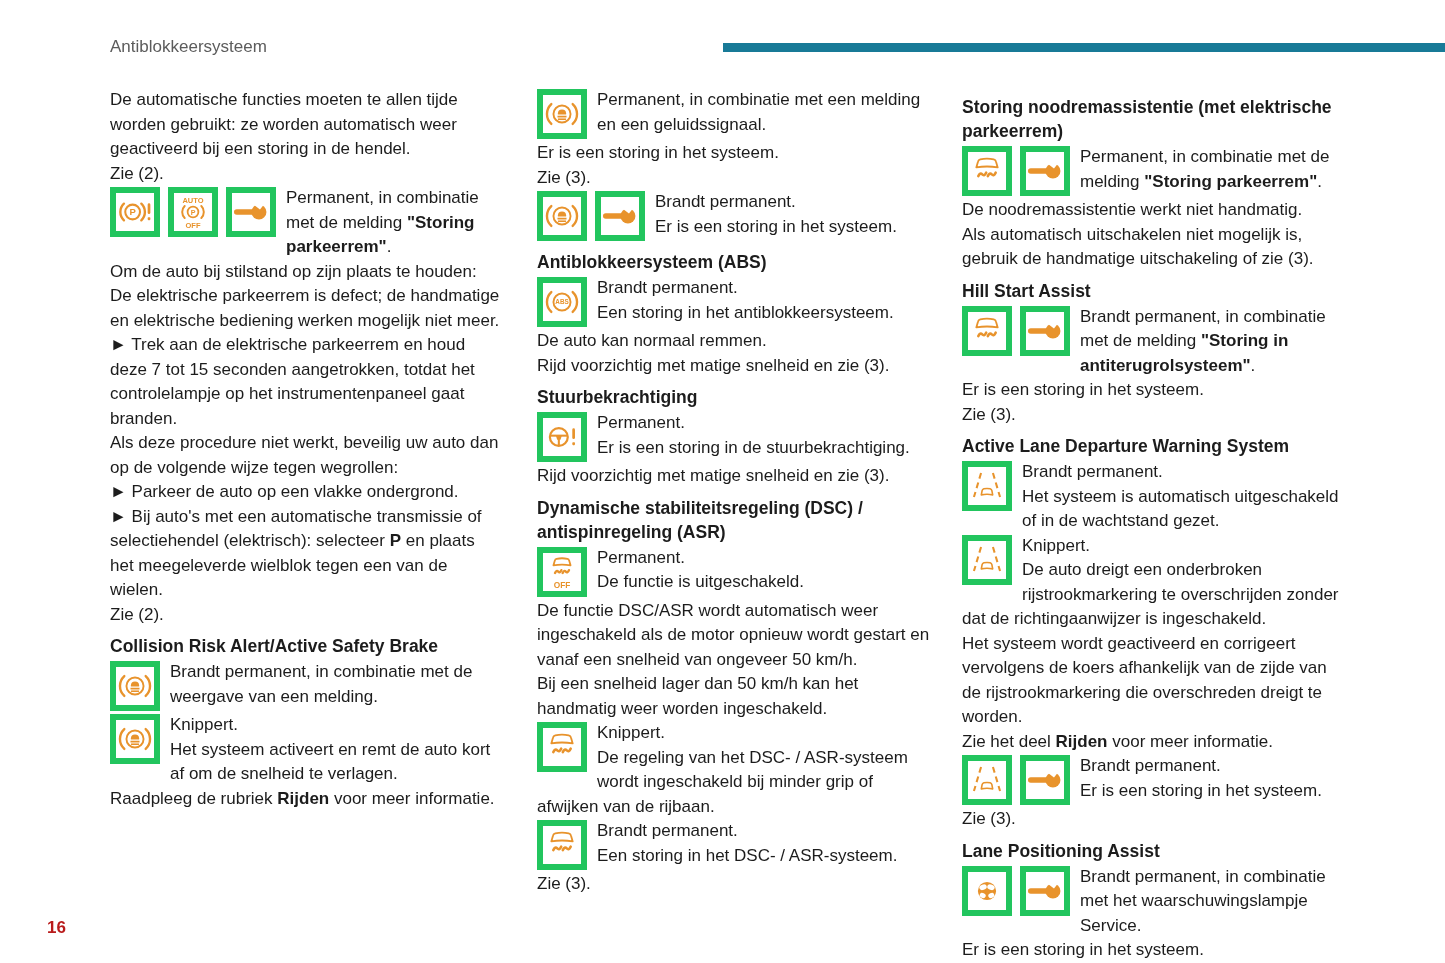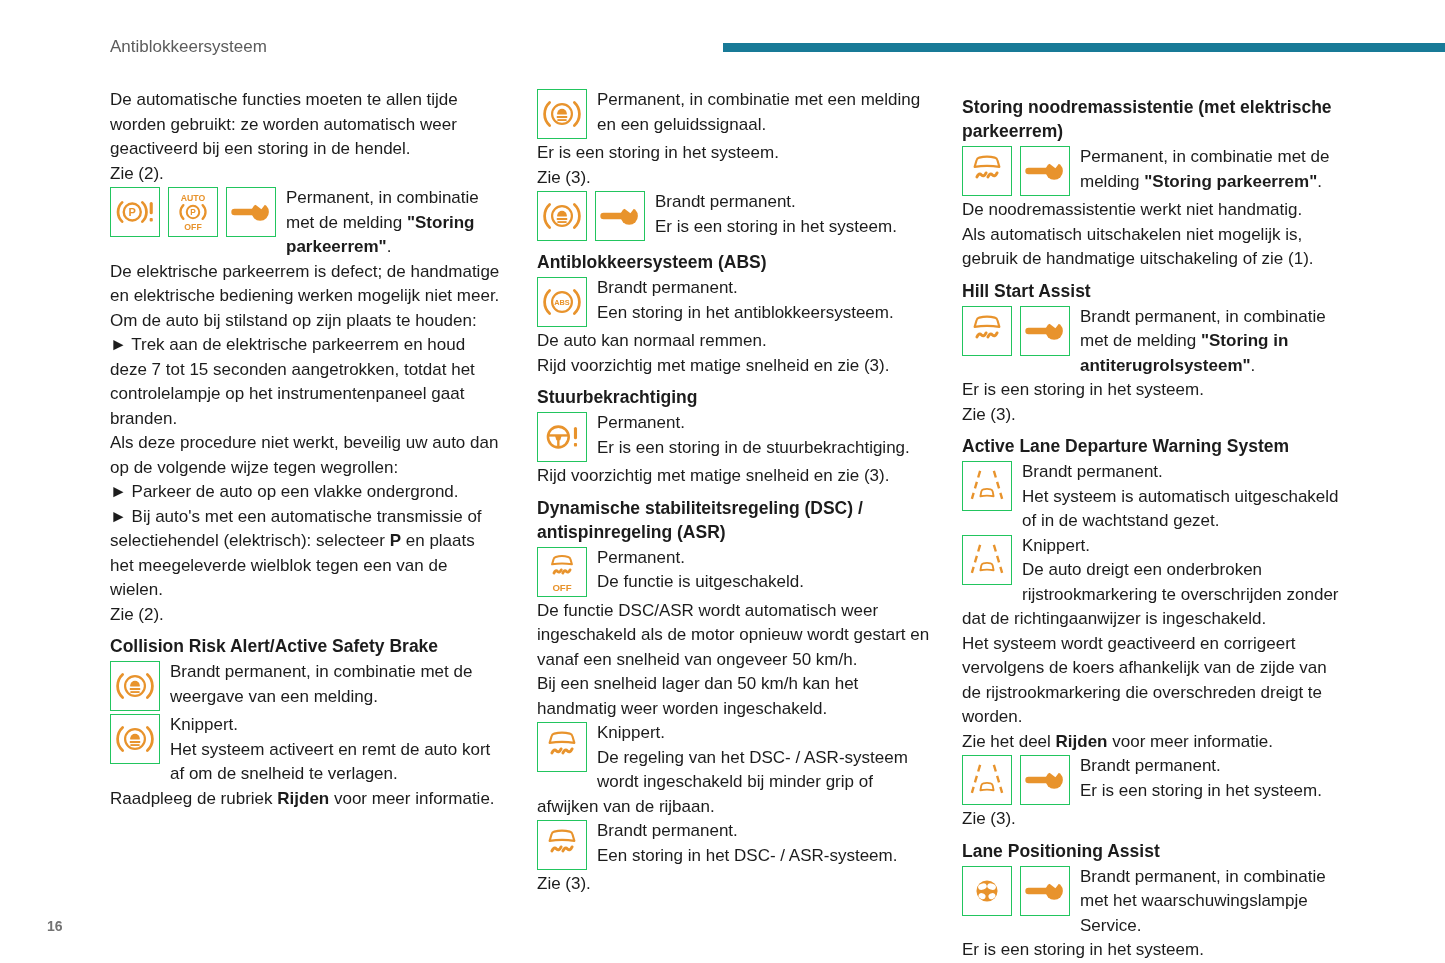--- a/index.html
+++ b/index.html
@@ -23,27 +23,27 @@
   .col3{width:384px;margin-left:27px;}
   .para{clear:both;}
   .heading{
     clear:both;font-weight:bold;font-size:17.5px;line-height:24px;
     padding-top:7px;padding-bottom:2px;
   }
   .iconwrap{
     float:left;margin:1px 10px 2px 0;display:flex;gap:8px;
   }
   .icon-box{
-    width:50px;height:50px;border:1px solid #22c55e;background:#fff;
+    width:50px;height:50px;border:6px solid #22c55e;background:#fff;
     display:flex;align-items:center;justify-content:center;
     color:var(--icon,#e8932c);box-sizing:border-box;
   }
   .icon-box svg{width:44px;height:44px;display:block;}
   .page-number{
-    position:absolute;left:47px;top:918px;font-size:14px;font-weight:bold;color:#737373;
+    position:absolute;left:47px;top:918px;font-size:17px;font-weight:bold;color:#b91c1c;
   }
   b{font-weight:bold;}
 </style>
 </head>
 <body style="--accent: #187a97; --icon: #e8932c; color: rgb(28, 28, 28);">
 
 <div class="page">
   <div class="header-title">Antiblokkeersysteem</div>
   <div class="accent-bar"></div>
   <div class="content">
@@ -72,22 +72,22 @@
               </svg>
             </span>
             <span class="icon-box">
               <svg viewBox="0 0 48 48">
                 <rect x="2.5" y="20.5" width="26" height="7" rx="3.5" fill="currentColor"></rect>
                 <circle cx="34" cy="24" r="9.5" fill="currentColor"></circle>
                 <rect x="31" y="6" width="9.5" height="13.5" fill="#fff" transform="rotate(38 35.75 12.75)"></rect>
               </svg>
             </span>
           </span>Permanent, in combinatie met de melding <b>"Storing parkeerrem"</b>.</div>
+        <div class="para">Om de auto bij stilstand op zijn plaats te houden:</div>
         <div class="para">De elektrische parkeerrem is defect; de handmatige en elektrische bediening werken mogelijk niet meer.</div>
-        <div class="para">Om de auto bij stilstand op zijn plaats te houden:</div>
         <div class="para">► Trek aan de elektrische parkeerrem en houd deze 7 tot 15 seconden aangetrokken, totdat het controlelampje op het instrumentenpaneel gaat branden.</div>
         <div class="para">Als deze procedure niet werkt, beveilig uw auto dan op de volgende wijze tegen wegrollen:</div>
         <div class="para">► Parkeer de auto op een vlakke ondergrond.</div>
         <div class="para">► Bij auto's met een automatische transmissie of selectiehendel (elektrisch): selecteer <b>P</b> en plaats het meegeleverde wielblok tegen een van de wielen.</div>
         <div class="para">Zie (2).</div>
         <div class="heading">Collision Risk Alert/Active Safety Brake</div>
         <div class="para iconrow"><span class="iconwrap">
             <span class="icon-box">
               <svg viewBox="0 0 48 48">
                 <path d="M10.5 11.5a17 17 0 0 0 0 25" fill="none" stroke="currentColor" stroke-width="3" stroke-linecap="round"></path>
@@ -221,21 +221,21 @@
             </span>
             <span class="icon-box">
               <svg viewBox="0 0 48 48">
                 <rect x="2.5" y="20.5" width="26" height="7" rx="3.5" fill="currentColor"></rect>
                 <circle cx="34" cy="24" r="9.5" fill="currentColor"></circle>
                 <rect x="31" y="6" width="9.5" height="13.5" fill="#fff" transform="rotate(38 35.75 12.75)"></rect>
               </svg>
             </span>
           </span>Permanent, in combinatie met de melding <b>"Storing parkeerrem"</b>.</div>
         <div class="para">De noodremassistentie werkt niet handmatig.</div>
-        <div class="para">Als automatisch uitschakelen niet mogelijk is, gebruik de handmatige uitschakeling of zie (1).</div>
+        <div class="para">Als automatisch uitschakelen niet mogelijk is, gebruik de handmatige uitschakeling of zie (3).</div>
         <div class="heading">Hill Start Assist</div>
         <div class="para iconrow"><span class="iconwrap">
             <span class="icon-box">
               <svg viewBox="0 0 48 48" fill="none" stroke="currentColor">
                 <path d="M10.5 19.5 12.7 12q.5-2 2.8-2.6 8.5-2.2 17 0 2.3.6 2.8 2.6l2.2 7.5q-13.5-2.3-27 0z" stroke-width="2.3" stroke-linejoin="round"></path>
                 <path d="M13 30.5q2.3-5 5-2.2 2.7 2.7 5-2.2" stroke-width="3.2" stroke-linecap="round"></path>
                 <path d="M25 30.5q2.3-5 5-2.2 2.7 2.7 5-2.2" stroke-width="3.2" stroke-linecap="round"></path>
               </svg>
             </span>
             <span class="icon-box">

